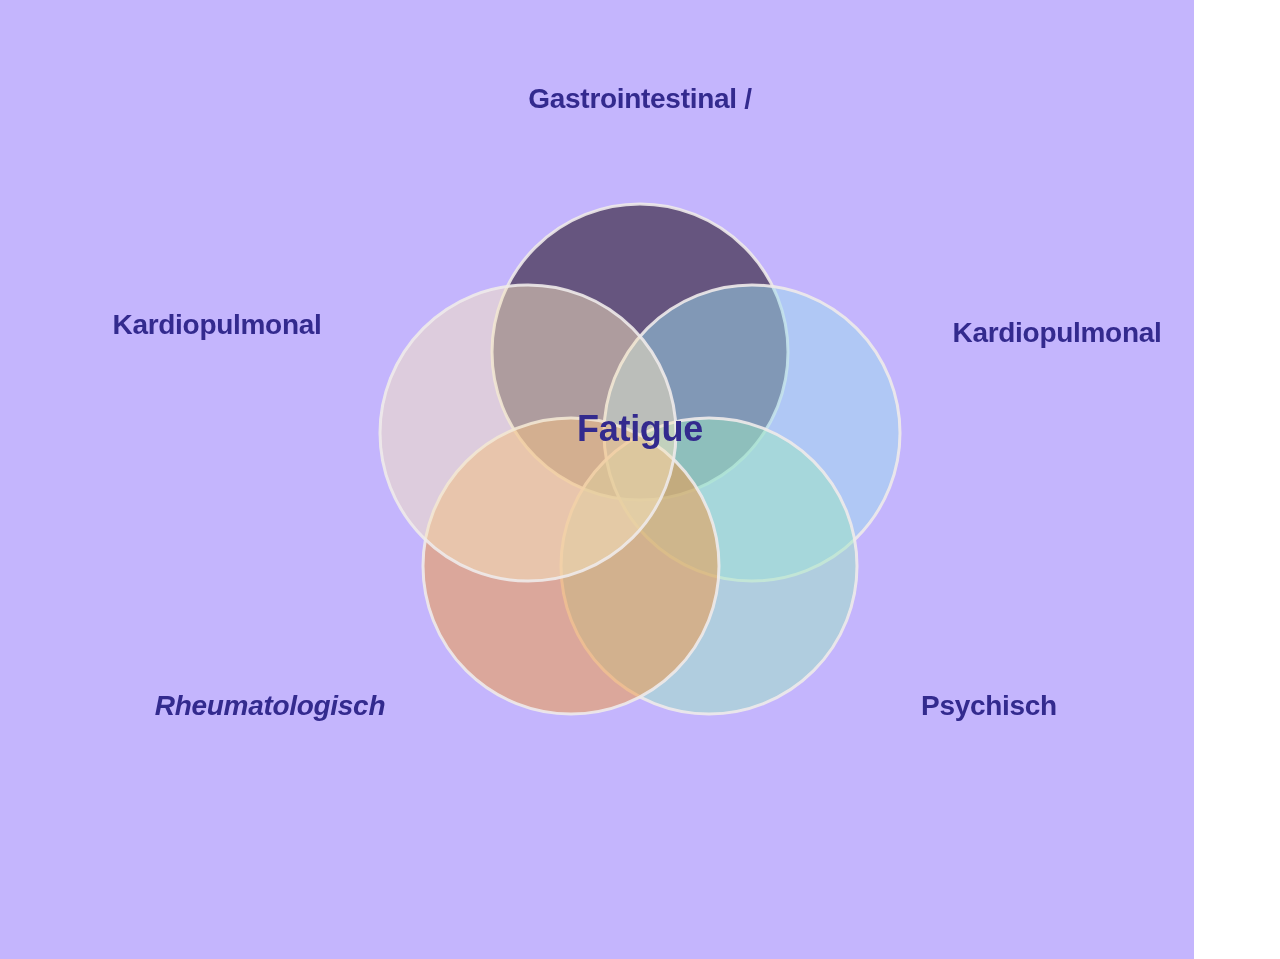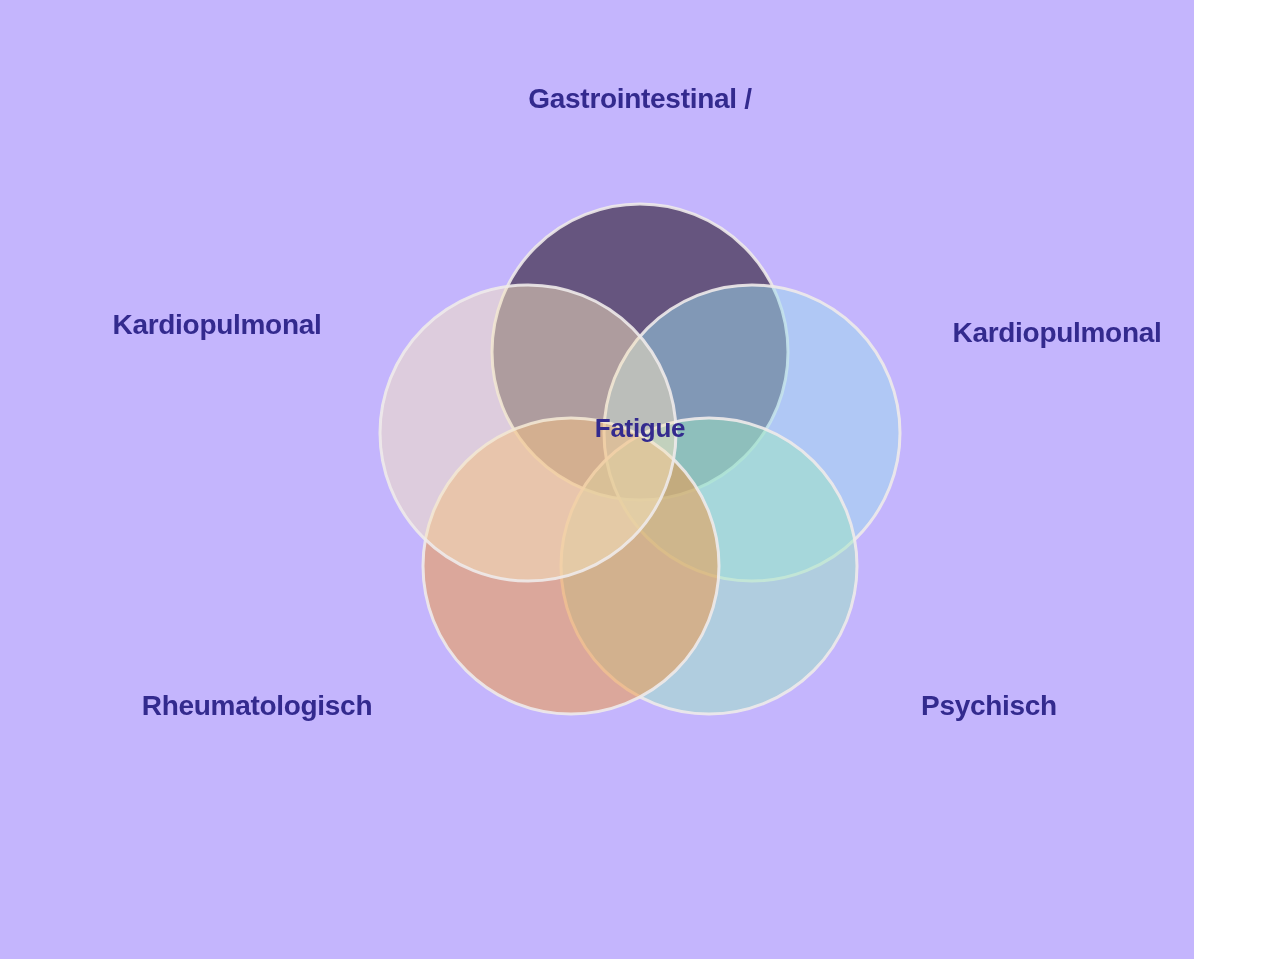--- a/index.html
+++ b/index.html
@@ -45,35 +45,36 @@
     left:0;
     width:434px;
     top:306px;
   }
   .label-right{
     left:880px;
     width:354px;
     top:314px;
   }
   .label-bottom-left{
-    left:3px;
+    left:16px;
     width:508px;
     top:687px;
+    font-style:italic;
   }
   .label-bottom-right{
     left:814px;
     width:350px;
     top:687px;
     text-align:center;
   }
   .label-center{
     left:0;
     width:1280px;
     top:410px;
-    font-size:26px;
+    font-size:36px;
   }
 </style>
 </head>
 <body style="background: rgb(255, 255, 255);">
 
 <div class="canvas">
 
   <svg class="venn-svg" width="1280" height="959" viewBox="0 0 1280 959">
 
     <circle class="venn-circle" cx="640" cy="352" r="148" fill-opacity="0.85" stroke-opacity="0.9" fill="#564469" stroke="#eeeaea"></circle>

